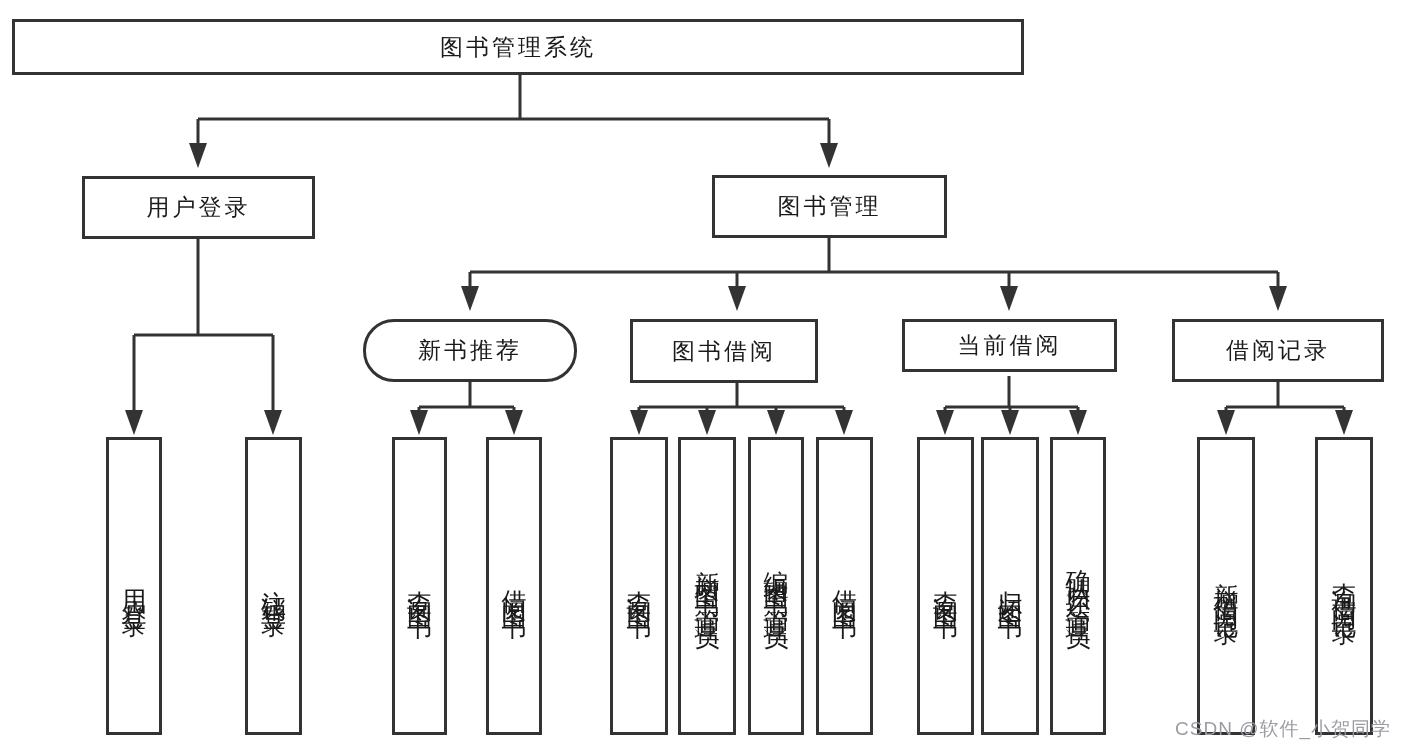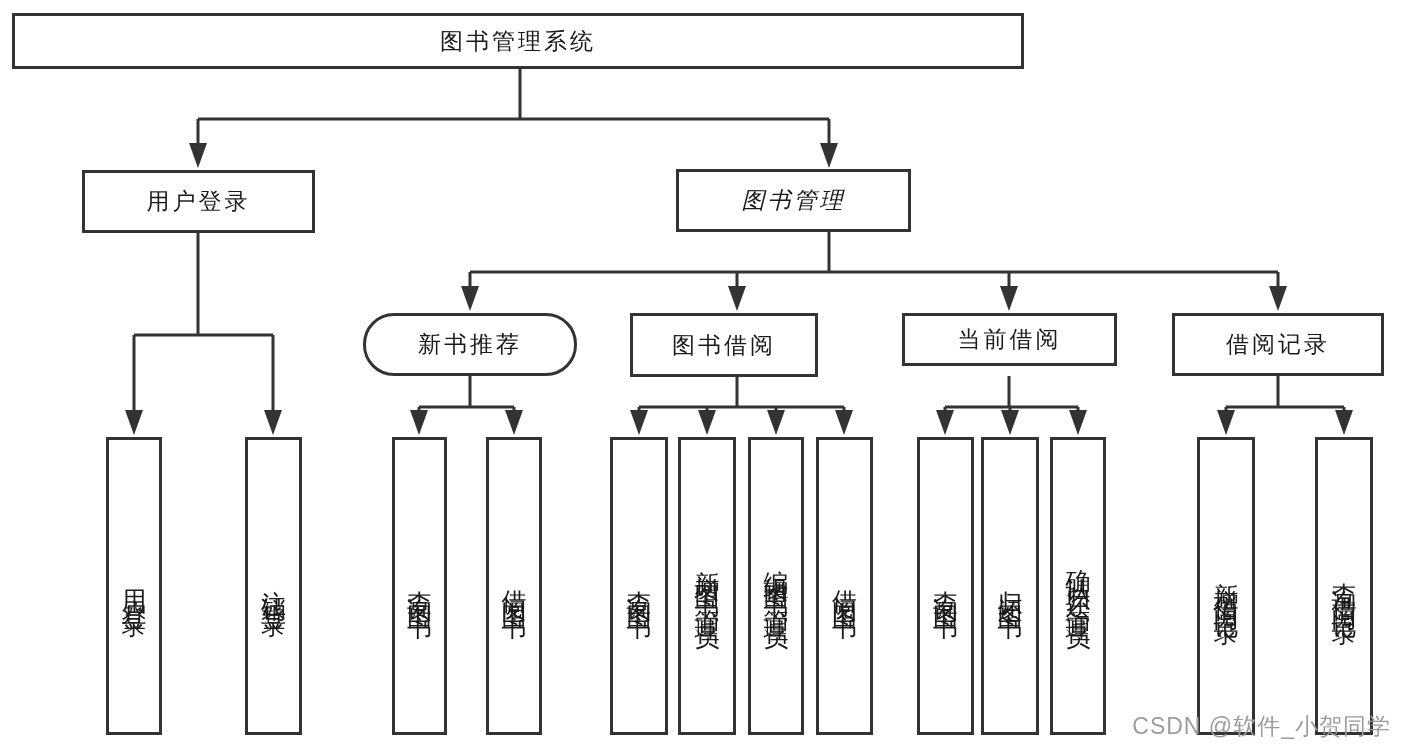--- a/index.html
+++ b/index.html
@@ -28,20 +28,21 @@
     border: 3px solid #333333;
     background: #ffffff;
     display: flex;
     align-items: center;
     justify-content: center;
     color: #1a1a1a;
     font-size: 23px;
     letter-spacing: 3px;
     white-space: nowrap;
     z-index: 2;
+    margin-top: 6px;
   }
   .leaf {
     position: absolute;
     box-sizing: border-box;
     border: 3px solid #333333;
     background: #ffffff;
     display: flex;
     align-items: center;
     justify-content: center;
     color: #1a1a1a;
@@ -53,21 +54,21 @@
     white-space: nowrap;
     z-index: 2;
     top: 437px;
     height: 298px;
   }
   .watermark {
     position: absolute;
     right: 14px;
     bottom: 5px;
     color: #9b9ba3;
-    font-size: 23px;
+    font-size: 19px;
     letter-spacing: 1px;
     z-index: 3;
   }
   .cline {
     stroke: #333333;
     stroke-width: 3;
     fill: none;
   }
   .ahead {
     fill: #333333;
@@ -125,21 +126,21 @@
     <g>
       <path class="cline" d="M1278 376 V407 M1226 407 H1344 M1226 407 V414 M1344 407 V414"></path>
       <polygon class="ahead" points="1217,410 1235,410 1226,435"></polygon>
       <polygon class="ahead" points="1335,410 1353,410 1344,435"></polygon>
     </g>
   </svg>
 
   <div class="node" style="left:12px; top:13px; width:1012px; height:56px;">图书管理系统</div>
 
   <div class="node" style="left:82px; top:170px; width:233px; height:63px;">用户登录</div>
-  <div class="node" style="left:676px; top:169px; width:235px; height:63px;font-style:italic;">图书管理</div>
+  <div class="node" style="left:712px; top:169px; width:235px; height:63px;">图书管理</div>
 
   <div class="node" style="left:363px; top:313px; width:214px; height:63px;border-radius:31px;">新书推荐</div>
   <div class="node" style="left:630px; top:313px; width:188px; height:64px;">图书借阅</div>
   <div class="node" style="left:902px; top:313px; width:215px; height:53px;">当前借阅</div>
   <div class="node" style="left:1172px; top:313px; width:212px; height:63px;">借阅记录</div>
 
   <div class="leaf" style="left:106px; width:56px;">用户登录</div>
   <div class="leaf" style="left:245px; width:57px;">注销登录</div>
 
   <div class="leaf" style="left:392px; width:55px;">查询图书</div>

